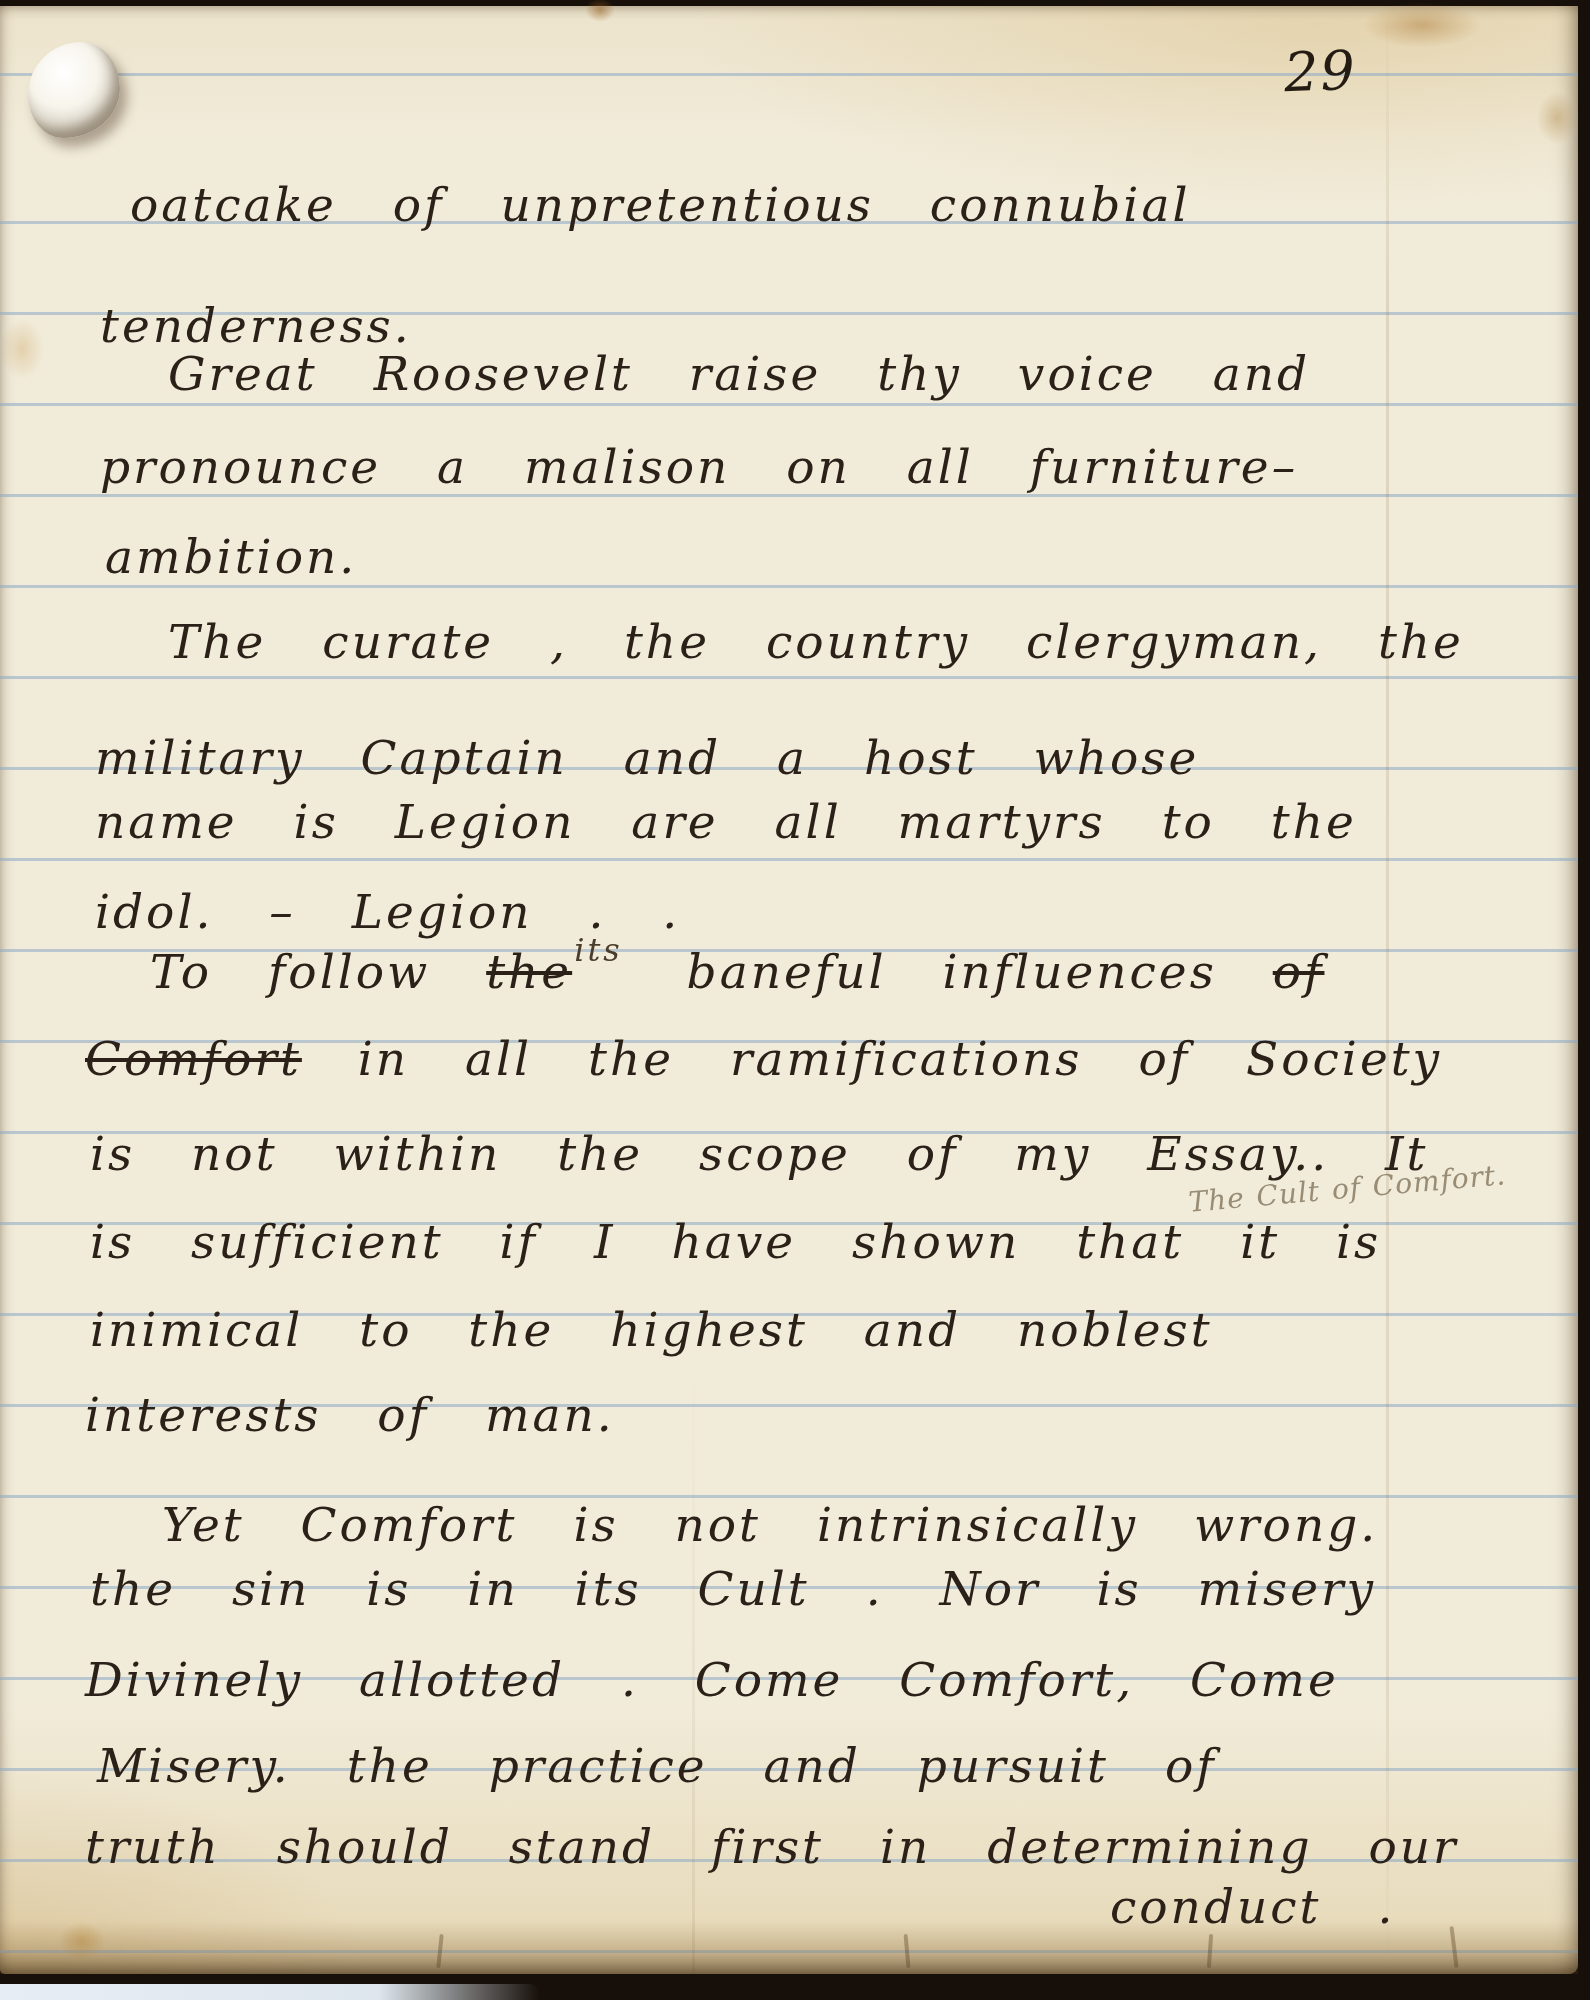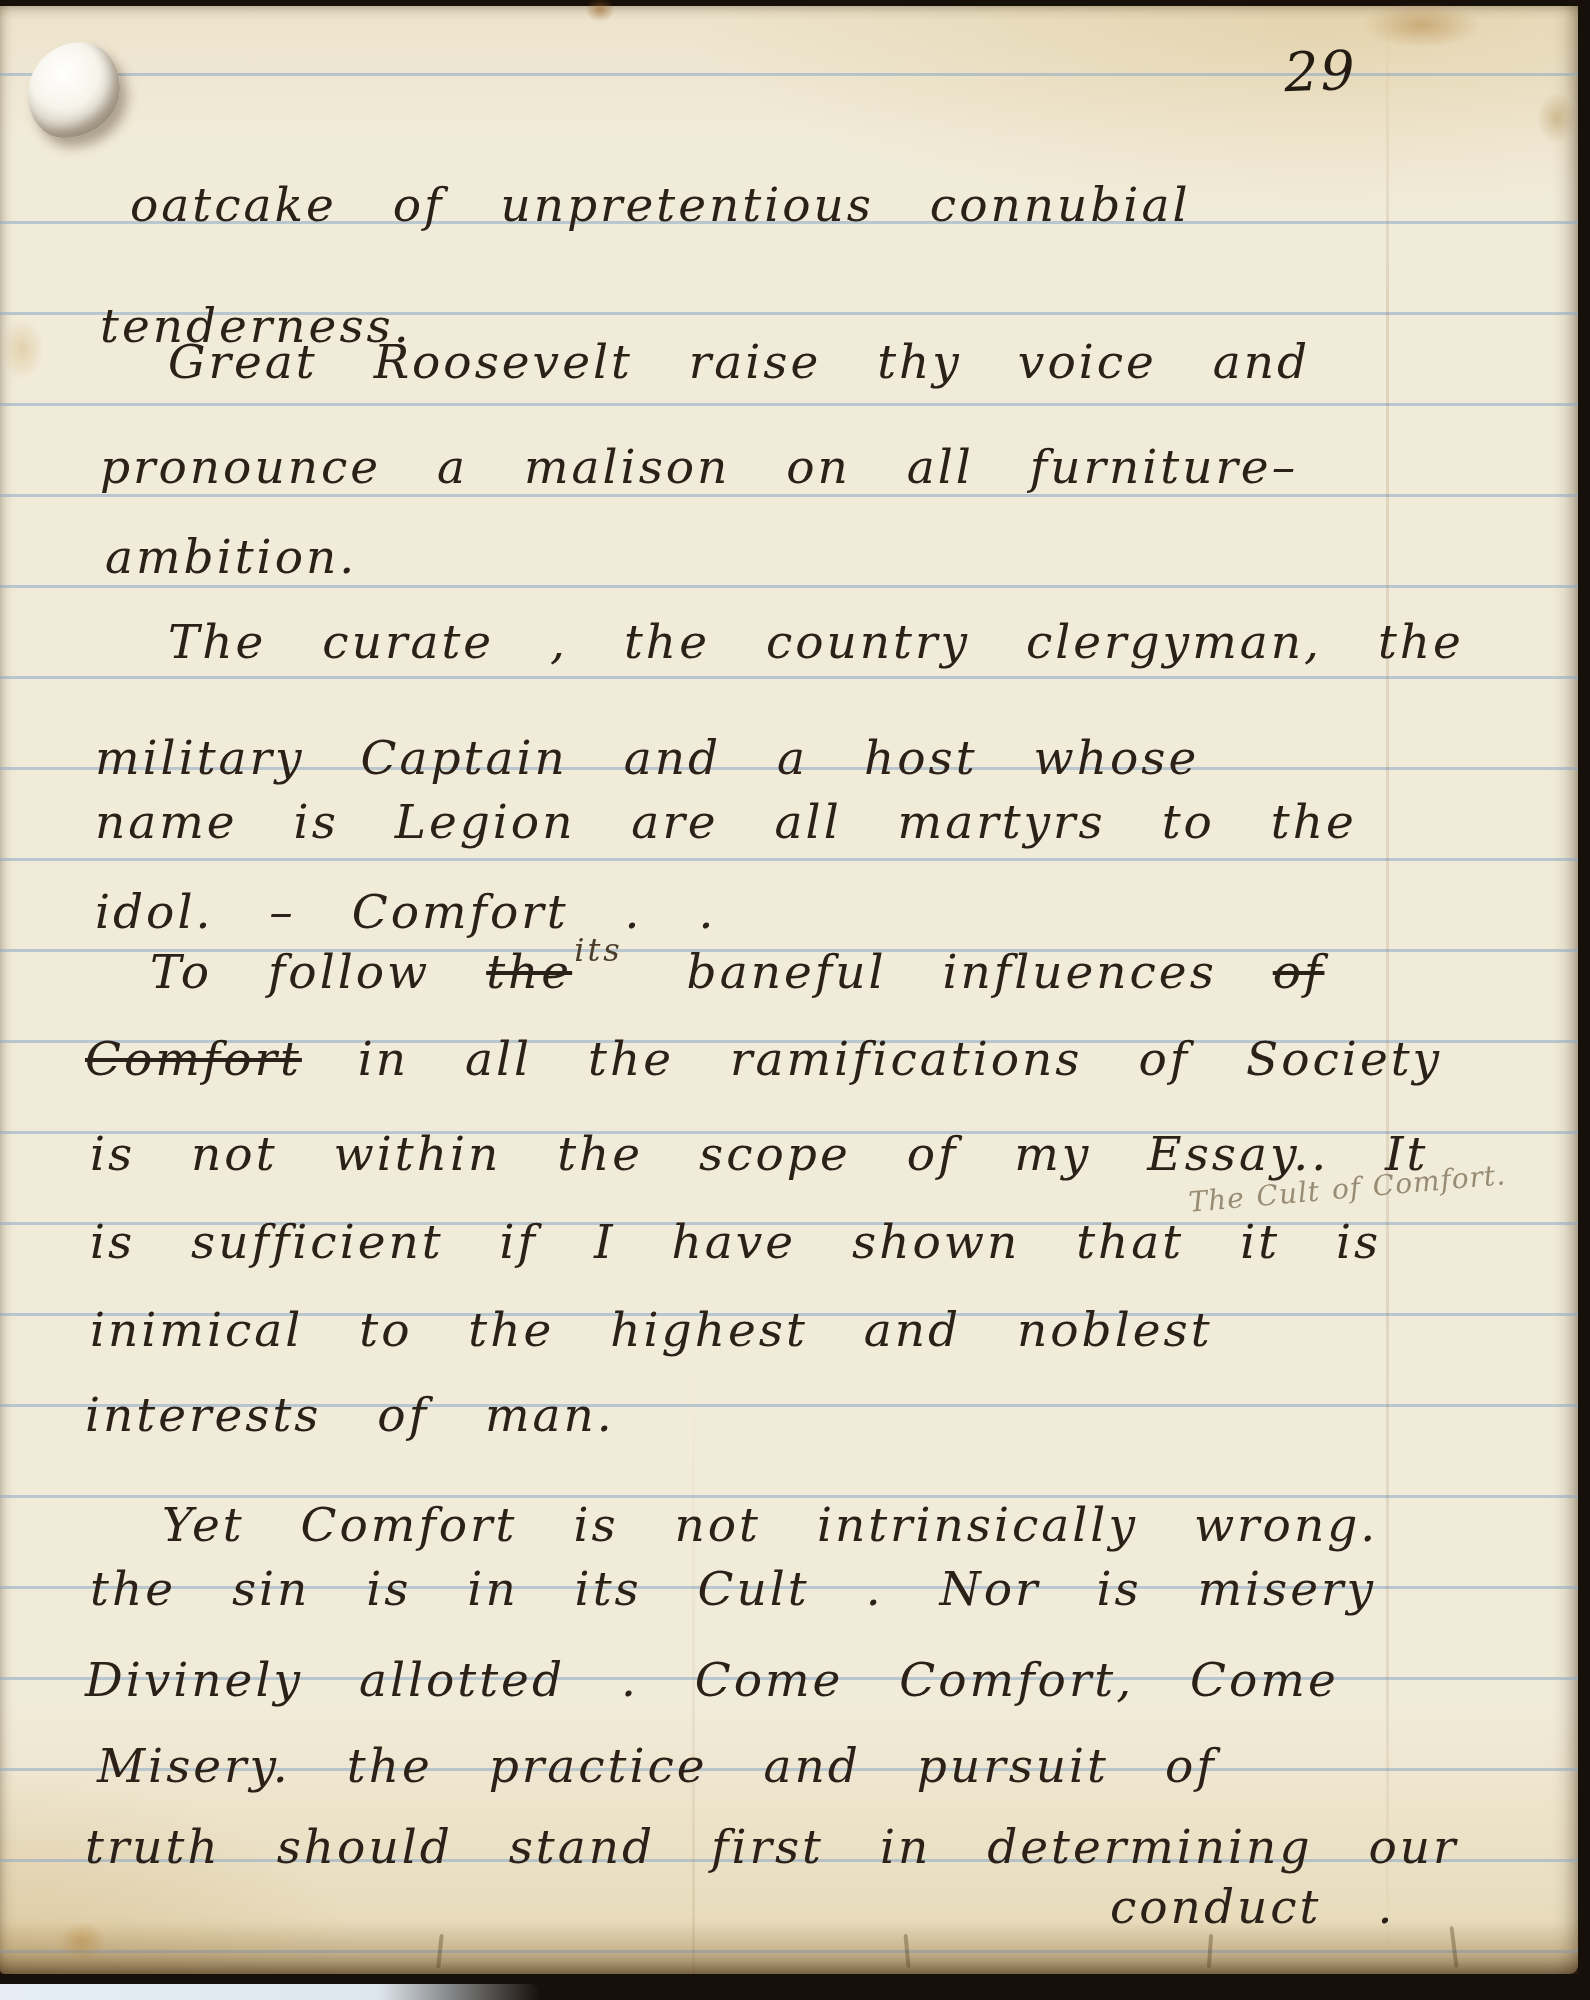--- a/index.html
+++ b/index.html
@@ -96,27 +96,27 @@
   <div class="stain s4"></div>
   <div class="stain s5"></div>
   <div class="crease-v c1"></div>
   <div class="crease-v c2"></div>
 
   <div class="page-number">29</div>
 
   <div>
       <div class="hw-line" style="top: 175px; left: 130px;"><span>oatcake of unpretentious connubial</span></div>
       <div class="hw-line" style="top: 252px; left: 100px; margin-top: 44px;"><span>tenderness.</span></div>
-      <div class="hw-line" style="top: 332px; left: 168px;"><span>Great Roosevelt raise thy voice and</span></div>
+      <div class="hw-line" style="top: 344px; left: 168px;"><span>Great Roosevelt raise thy voice and</span></div>
       <div class="hw-line" style="top: 437px; left: 100px;"><span>pronounce a malison on all furniture–</span></div>
       <div class="hw-line" style="top: 527px; left: 105px;"><span>ambition.</span></div>
       <div class="hw-line" style="top: 612px; left: 168px;"><span>The curate , the country clergyman, the</span></div>
       <div class="hw-line" style="top: 728px; left: 95px; text-align: right;"><span>military Captain and a host whose</span></div>
       <div class="hw-line" style="top: 792px; left: 95px;"><span>name is Legion are all martyrs to the</span></div>
-      <div class="hw-line" style="top: 882px; left: 95px;"><span>idol. – Comfort . .</span></div>
+      <div class="hw-line" style="top: 882px; left: 95px;"><span>idol. – Legion . .</span></div>
       <div class="hw-line" style="top: 942px; left: 150px; font-style: italic;"><span>To follow </span><span class="struck">the</span><span class="inserted">its</span><span> baneful influences </span><span class="struck">of</span></div>
       <div class="hw-line" style="top: 1029px; left: 85px;"><span class="struck">Comfort</span><span> in all the ramifications of Society</span></div>
       <div class="hw-line" style="top: 1124px; left: 90px;"><span>is not within the scope of my Essay.. It</span></div>
       <div class="hw-line" style="top: 1212px; left: 90px;"><span>is sufficient if I have shown that it is</span></div>
       <div class="hw-line" style="top: 1300px; left: 90px;"><span>inimical to the highest and noblest</span></div>
       <div class="hw-line" style="top: 1385px; left: 85px;"><span>interests of man.</span></div>
       <div class="hw-line" style="top: 1495px; left: 162px;"><span>Yet Comfort is not intrinsically wrong.</span></div>
       <div class="hw-line" style="top: 1559px; left: 90px;"><span>the sin is in its Cult . Nor is misery</span></div>
       <div class="hw-line" style="top: 1650px; left: 85px;"><span>Divinely allotted . Come Comfort, Come</span></div>
       <div class="hw-line" style="top: 1727px; left: 97px; margin-top: 9px;"><span>Misery. the practice and pursuit of</span></div>

